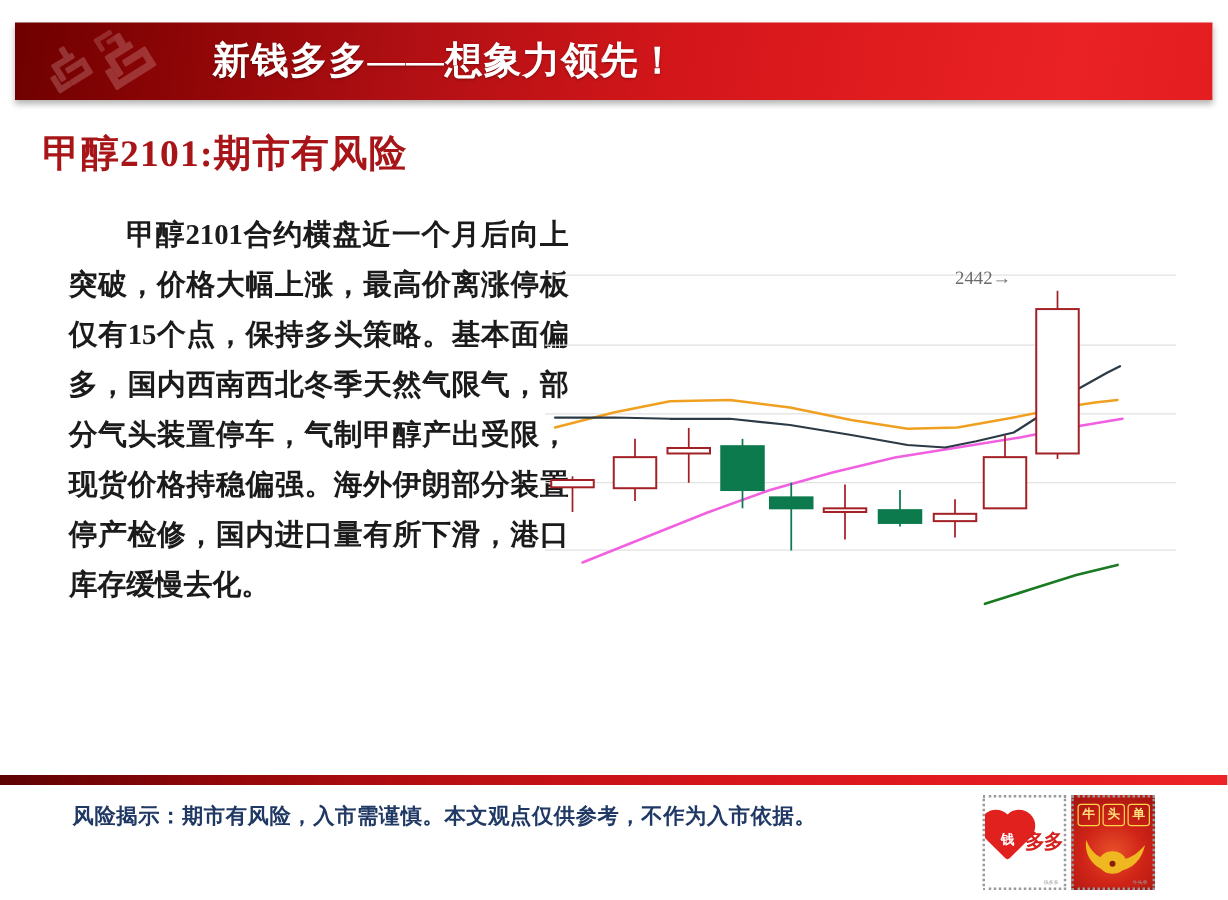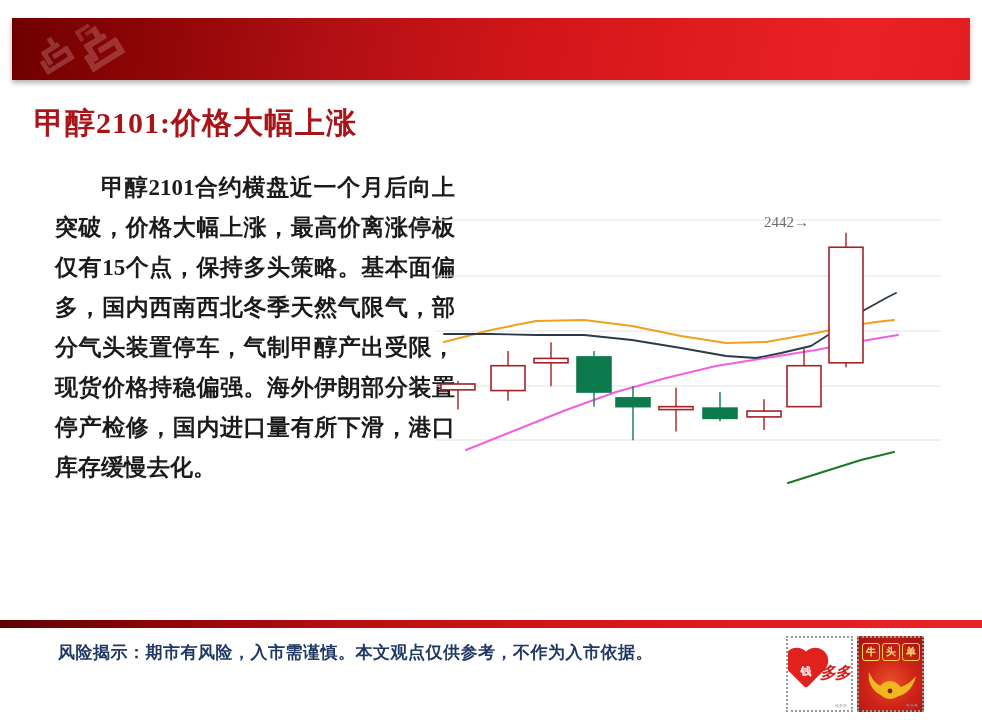--- a/index.html
+++ b/index.html
@@ -170,21 +170,20 @@
   }
   .stamp-dd {
     position: absolute;
     left: 32px;
     top: 25px;
     color: #d4211d;
     font-size: 16px;
     font-weight: bold;
     letter-spacing: -1px;
     font-family: "Liberation Serif", "DejaVu Serif", serif;
-    font-style: italic;
   }
   .stamp-mini {
     position: absolute;
     right: 4px;
     bottom: 2px;
     font-size: 4px;
     color: #a0a0a0;
     font-family: "Liberation Sans", sans-serif;
   }
   .bull-boxes {
@@ -244,23 +243,24 @@
         <rect x="74" y="2" width="6" height="12" rx="1"></rect>
       </g>
       <g transform="rotate(-32 60 14)" opacity="0.8">
         <rect x="48" y="4" width="16" height="4" rx="1"></rect>
         <rect x="48" y="4" width="4" height="12" rx="1"></rect>
         <rect x="56" y="10" width="13" height="4" rx="1"></rect>
         <rect x="65" y="10" width="4" height="10" rx="1"></rect>
       </g>
     </g>
   </svg>
+  <div id="header-title">新钱多多——想象力领先！</div>
 </div>
 
-<div id="slide-title">甲醇2101:价格大幅上涨</div>
+<div id="slide-title">甲醇2101:期市有风险</div>
 
 <div id="body-paragraph">甲醇2101合约横盘近一个月后向上突破，价格大幅上涨，最高价离涨停板仅有15个点，保持多头策略。基本面偏多，国内西南西北冬季天然气限气，部分气头装置停车，气制甲醇产出受限，现货价格持稳偏强。海外伊朗部分装置停产检修，国内进口量有所下滑，港口库存缓慢去化。</div>
 
 <div id="chart-panel">
   <svg id="chart-svg" width="520" height="320" viewBox="0 0 520 320">
     <g id="grid-group">
         <line x1="0" y1="30" x2="505" y2="30" stroke="#e2e2e2" stroke-width="1"></line>
         <line x1="0" y1="86" x2="505" y2="86" stroke="#e2e2e2" stroke-width="1"></line>
         <line x1="0" y1="141" x2="505" y2="141" stroke="#e2e2e2" stroke-width="1"></line>
         <line x1="0" y1="196" x2="505" y2="196" stroke="#e2e2e2" stroke-width="1"></line>

